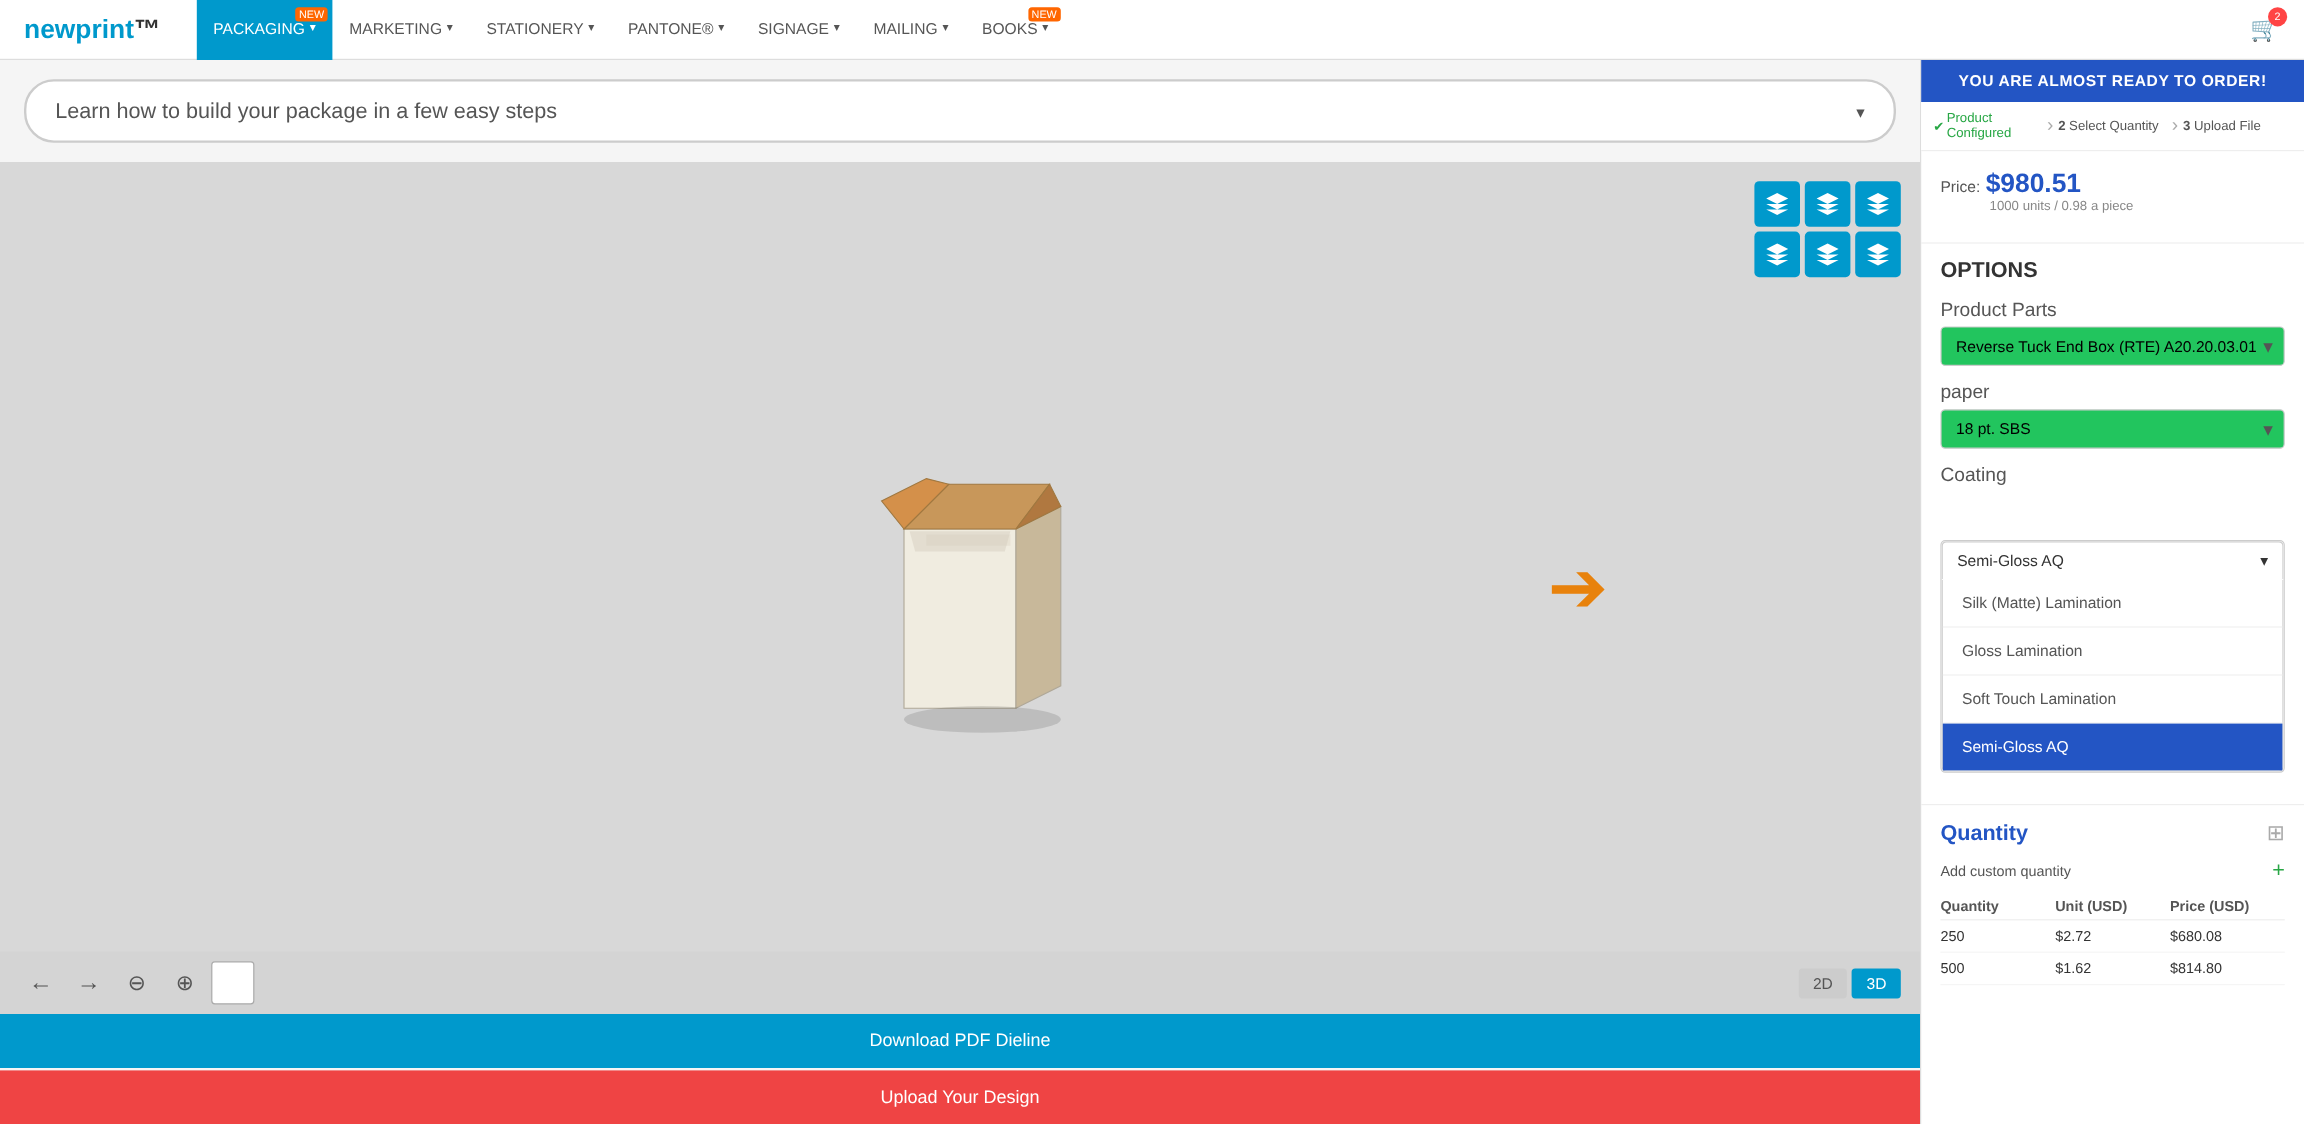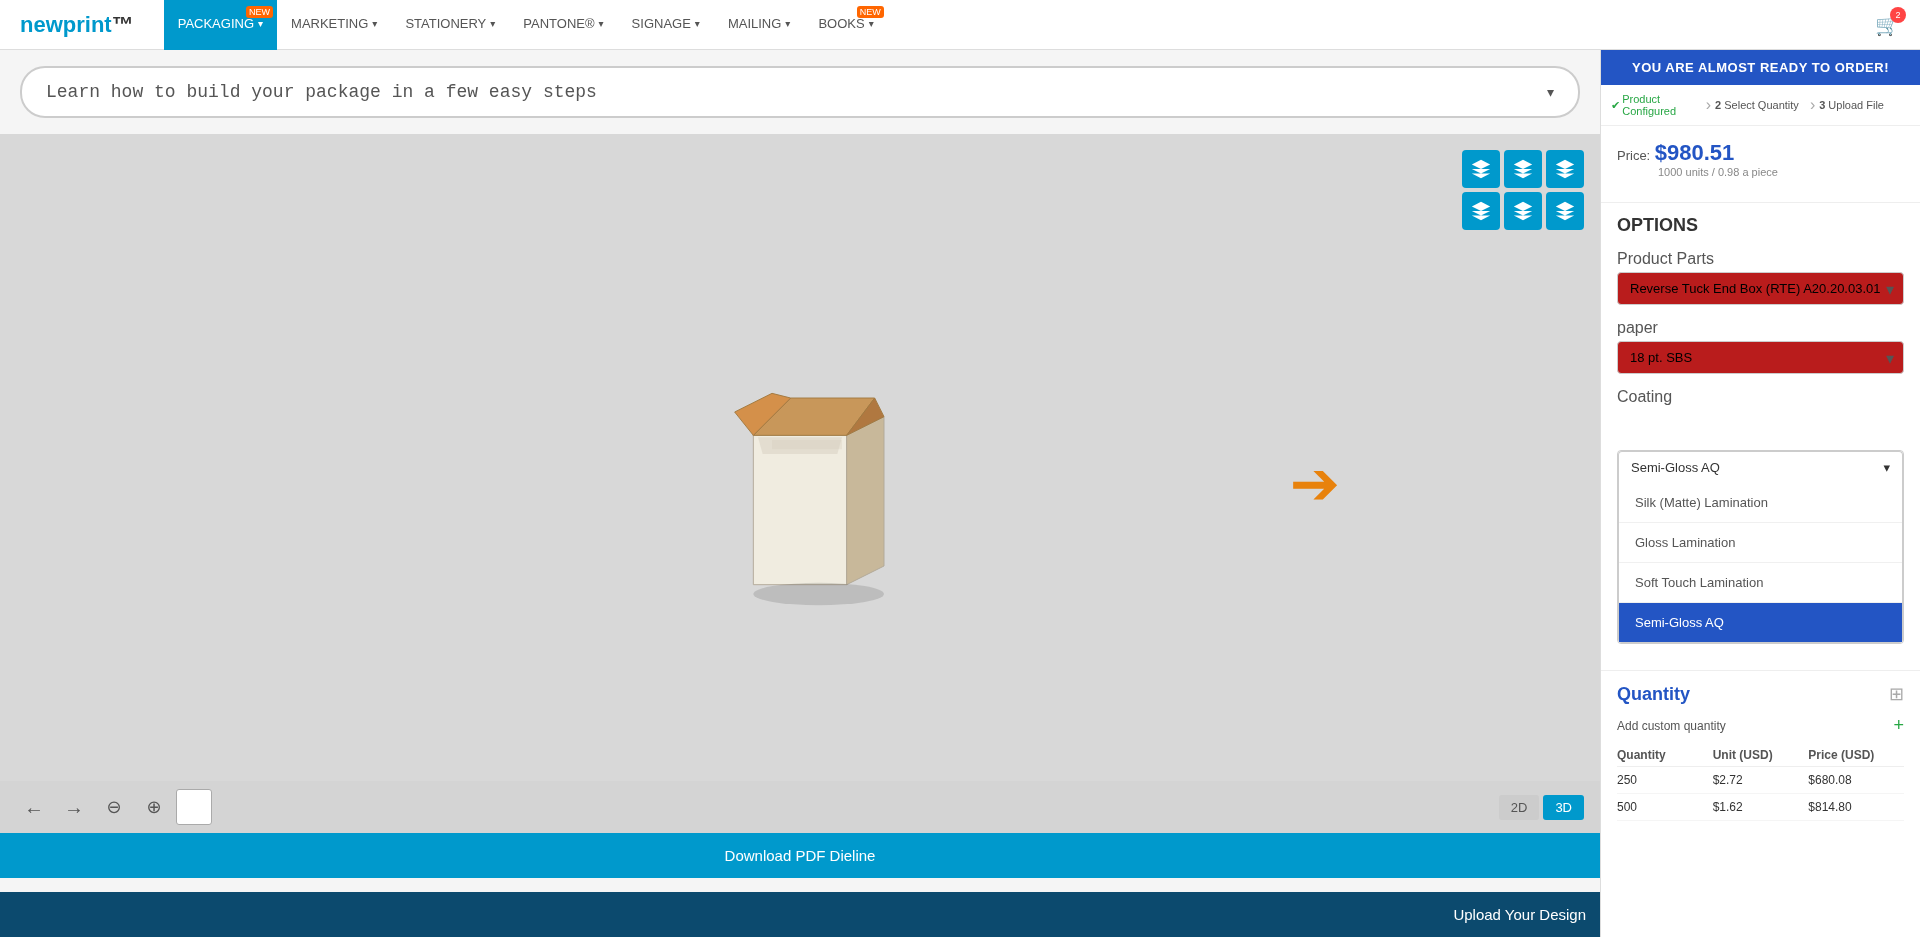--- a/index.html
+++ b/index.html
@@ -18,40 +18,40 @@
     .cart-icon { position: relative; font-size: 20px; cursor: pointer; }
     .cart-badge { background: #ff4444; color: #fff; font-size: 9px; border-radius: 50%; width: 16px; height: 16px; display: flex; align-items: center; justify-content: center; position: absolute; top: -6px; right: -6px; }
 
     
     .main { display: flex; min-height: calc(100vh - 50px); }
     .left-panel { flex: 1; display: flex; flex-direction: column; }
     .right-panel { width: 320px; background: #fff; border-left: 1px solid #ddd; display: flex; flex-direction: column; }
 
     
     .steps-banner { background: #fff; border: 2px solid #ccc; border-radius: 25px; margin: 16px 20px; padding: 14px 24px; display: flex; align-items: center; justify-content: space-between; cursor: pointer; }
-    .steps-banner-text { font-size: 18px; color: #555; font-family: Liberation Mono, monospace; }
+    .steps-banner-text { font-size: 18px; color: #555; }
     .steps-banner-chevron { font-size: 14px; color: #555; }
 
     
     .viewer-area { background: #d8d8d8; flex: 1; position: relative; margin: 0 0 0 0; min-height: 470px; }
     .viewer-controls-top { position: absolute; top: 16px; right: 16px; display: grid; grid-template-columns: repeat(3,1fr); gap: 4px; }
     .viewer-ctrl-btn { background: #0099cc; border: none; border-radius: 4px; width: 38px; height: 38px; display: flex; align-items: center; justify-content: center; cursor: pointer; }
     .viewer-ctrl-btn svg { fill: #fff; width: 22px; height: 22px; }
     .arrow-indicator { position: absolute; top: 50%; right: 260px; transform: translateY(-50%); font-size: 60px; color: #e8820c; line-height: 1; }
     .box-3d { position: absolute; top: 50%; left: 50%; transform: translate(-50%, -50%); }
     .nav-btns { display: flex; gap: 4px; align-items: center; }
     .nav-btn { background: none; border: none; font-size: 20px; cursor: pointer; color: #555; width: 36px; height: 36px; display: flex; align-items: center; justify-content: center; }
     .zoom-btn { background: none; border: none; font-size: 18px; cursor: pointer; color: #555; width: 36px; height: 36px; display: flex; align-items: center; justify-content: center; }
     .white-swatch { width: 36px; height: 36px; background: #fff; border: 1px solid #aaa; border-radius: 3px; }
     .view-toggle { display: flex; gap: 4px; align-items: center; }
     .view-btn { background: #ccc; border: none; padding: 5px 12px; font-size: 13px; cursor: pointer; border-radius: 3px; color: #555; }
     .view-btn.active { background: #0099cc; color: #fff; }
 
     
-    .bottom-actions { display: flex; flex-direction: column; gap: 12px; }
+    .bottom-actions { display: flex; flex-direction: column; gap: 0; }
     .action-btn { background: #0099cc; color: #fff; border: none; padding: 14px; font-size: 15px; text-align: center; cursor: pointer; width: 100%; }
 
     
     .order-bar { background: #2355c4; color: #fff; padding: 10px 16px; text-align: center; font-size: 13px; font-weight: bold; letter-spacing: 0.5px; }
     .order-steps { display: flex; align-items: center; background: #fff; padding: 8px 10px; border-bottom: 1px solid #eee; gap: 0; }
     .order-step { display: flex; align-items: center; font-size: 11px; color: #555; flex: 1; }
     .order-step.completed { color: #28a745; }
     .order-step .step-num { font-weight: bold; margin-right: 3px; }
     .order-step-sep { color: #aaa; margin: 0 4px; }
     .step-check { color: #28a745; margin-right: 2px; }
@@ -60,21 +60,21 @@
     .price-section { padding: 14px 16px 24px; border-bottom: 1px solid #eee; }
     .price-label { font-size: 13px; color: #555; }
     .price-amount { font-size: 22px; font-weight: bold; color: #2355c4; }
     .price-sub { font-size: 11px; color: #888; margin-left: 41px; }
 
     
     .options-section { padding: 12px 16px; }
     .options-title { font-size: 18px; font-weight: bold; color: #333; margin-bottom: 14px; }
     .form-group { margin-bottom: 14px; }
     .form-label { font-size: 16px; color: #555; margin-bottom: 4px; display: block; }
-    .form-select { width: 100%; padding: 8px 12px; border: 1px solid #ccc; border-radius: 4px; font-size: 13px; background: #b91c1c; appearance: none; cursor: pointer; position: relative; }
+    .form-select { width: 100%; padding: 8px 12px; border: 1px solid #ccc; border-radius: 4px; font-size: 13px; background: #22c55e; appearance: none; cursor: pointer; position: relative; }
     .select-wrapper { position: relative; }
     .select-wrapper::after { content: '▾'; position: absolute; right: 10px; top: 50%; transform: translateY(-50%); pointer-events: none; color: #555; }
 
     
     .dropdown-open { border: 1px solid #ccc; border-radius: 4px; margin-top: 44px; }
     .dropdown-header { display: flex; align-items: center; justify-content: space-between; padding: 8px 12px; background: #fff; cursor: pointer; font-size: 13px; border: 1px solid #ccc; border-radius: 4px; }
     .dropdown-header.open { border-radius: 4px 4px 0 0; border-bottom: none; }
     .dropdown-list { border: 1px solid #ccc; border-top: none; border-radius: 0 0 4px 4px; background: #fff; }
     .dropdown-item { padding: 12px 16px; font-size: 13px; color: #555; cursor: pointer; border-bottom: 1px solid #f0f0f0; }
     .dropdown-item:last-child { border-bottom: none; }
@@ -217,21 +217,21 @@
         </div>
         <div class="view-toggle">
           <button class="view-btn">2D</button>
           <button class="view-btn active">3D</button>
         </div>
       </div>
     </div>
 
     <div class="bottom-actions">
       <button class="action-btn">Download PDF Dieline</button>
-      <button class="action-btn" style="background:#0c4a6e; margin-top:2px;text-align:right;">Upload Your Design</button>
+      <button class="action-btn" style="background:#ef4444; margin-top:2px;">Upload Your Design</button>
     </div>
   </div>
 
   <div class="right-panel">
 
     <div class="order-bar">
       <span>YOU ARE ALMOST READY TO ORDER!</span>
     </div>
 
     <div class="order-steps">

